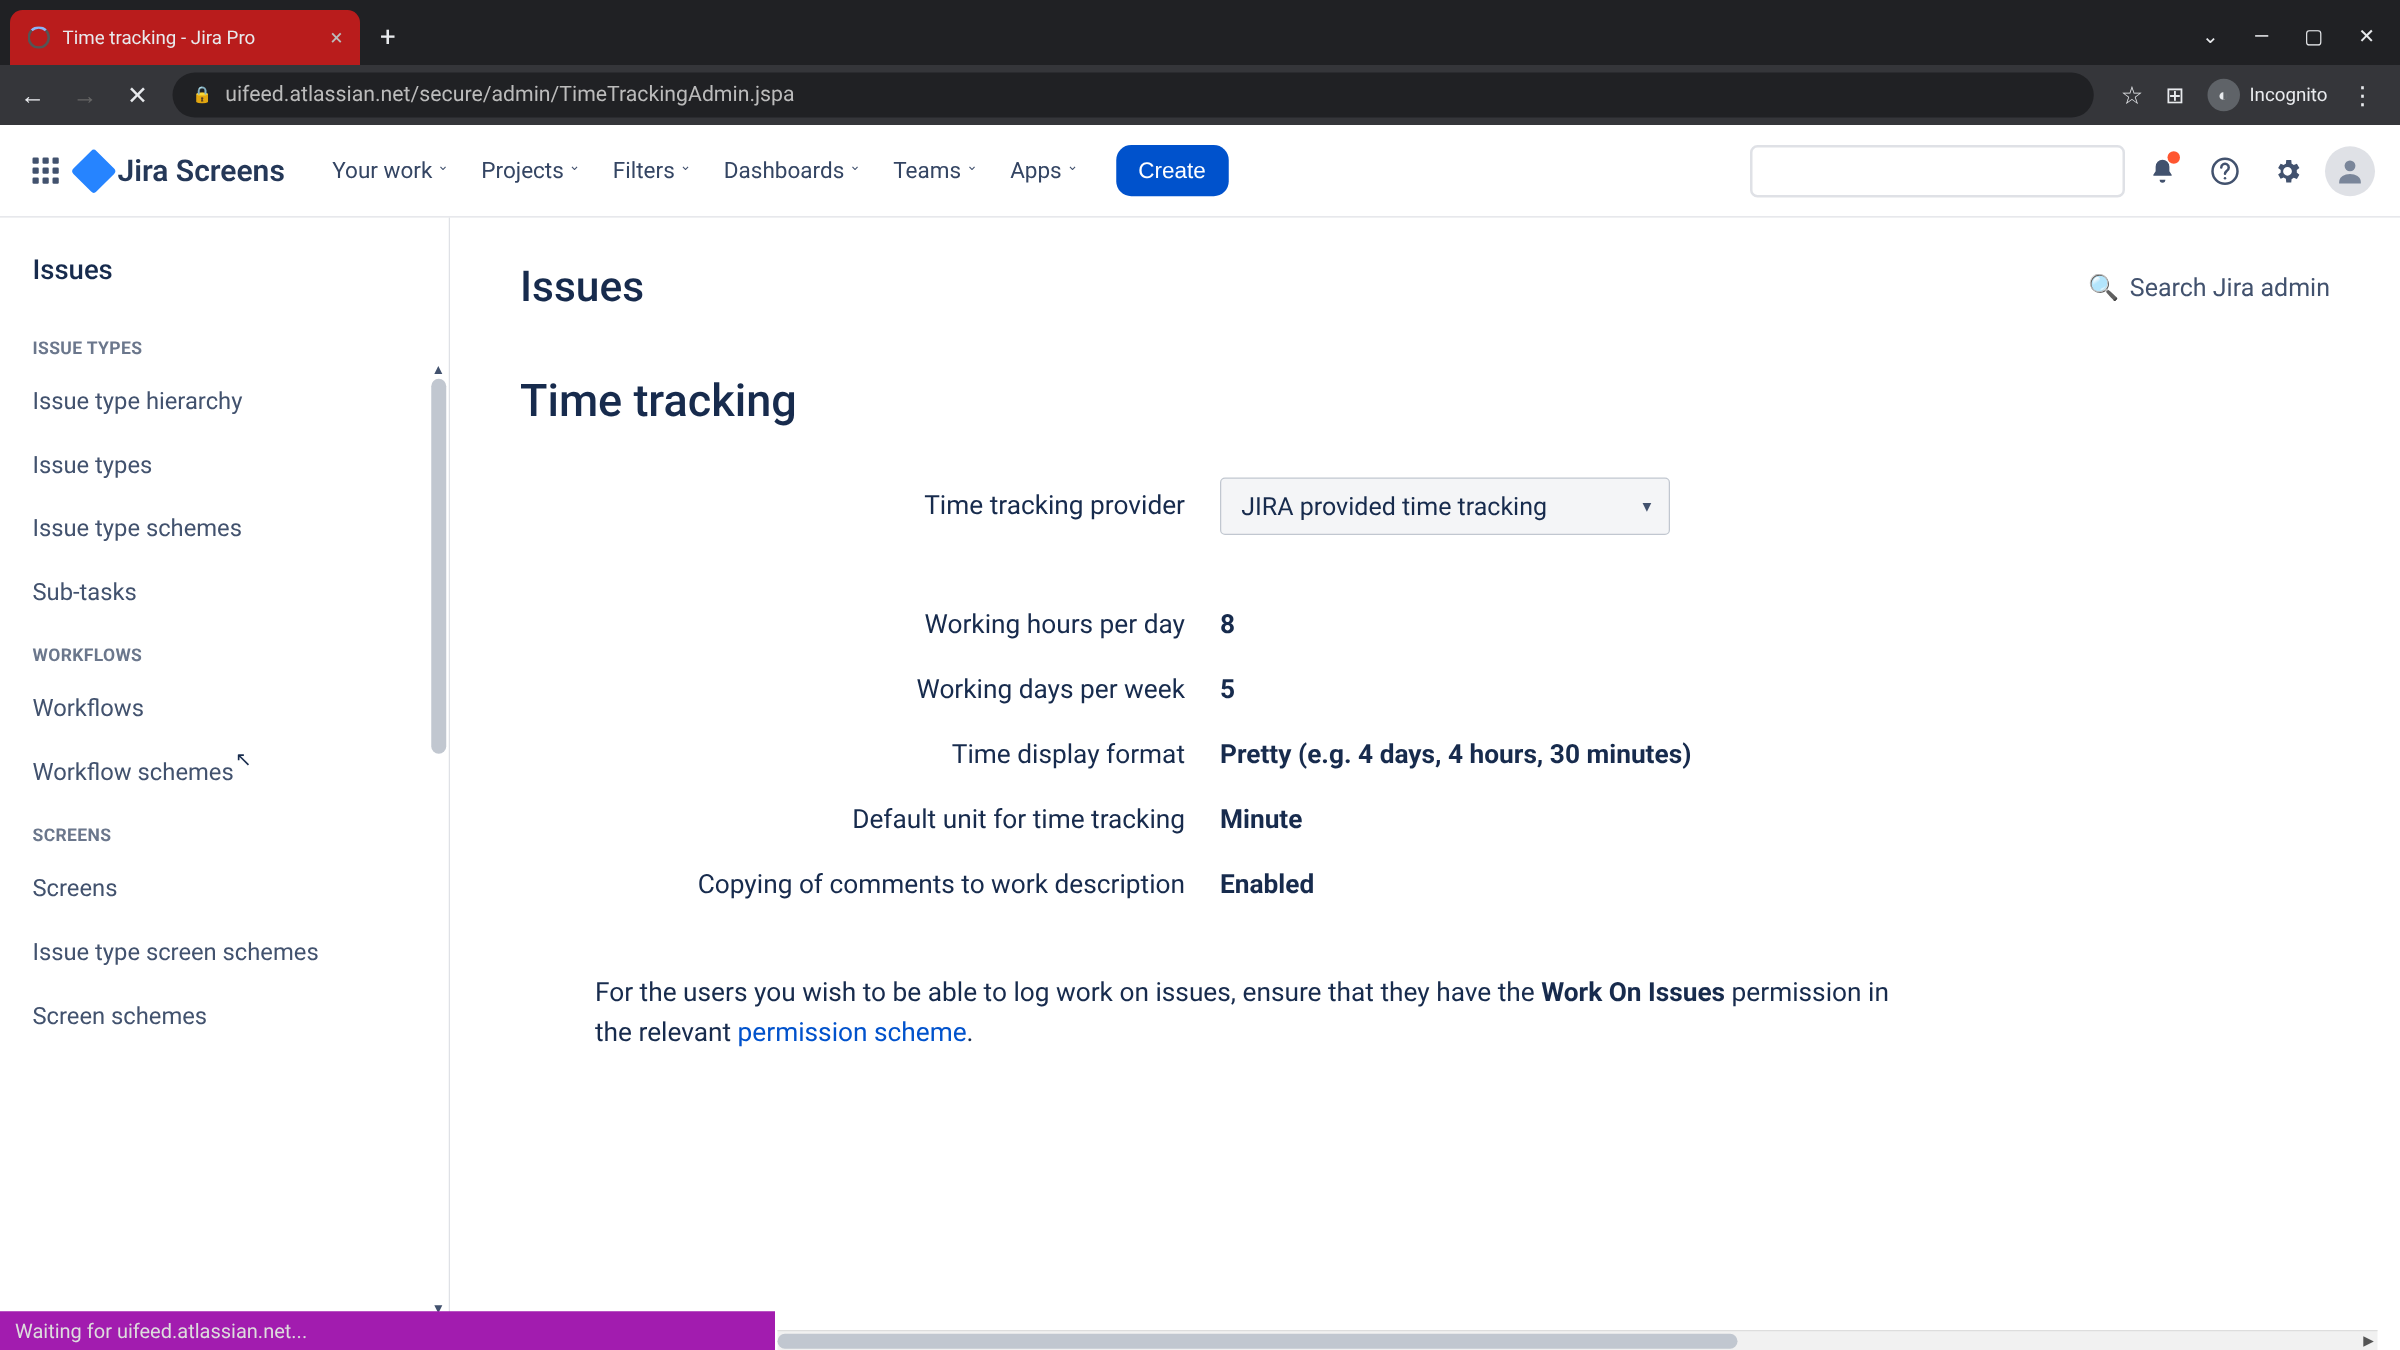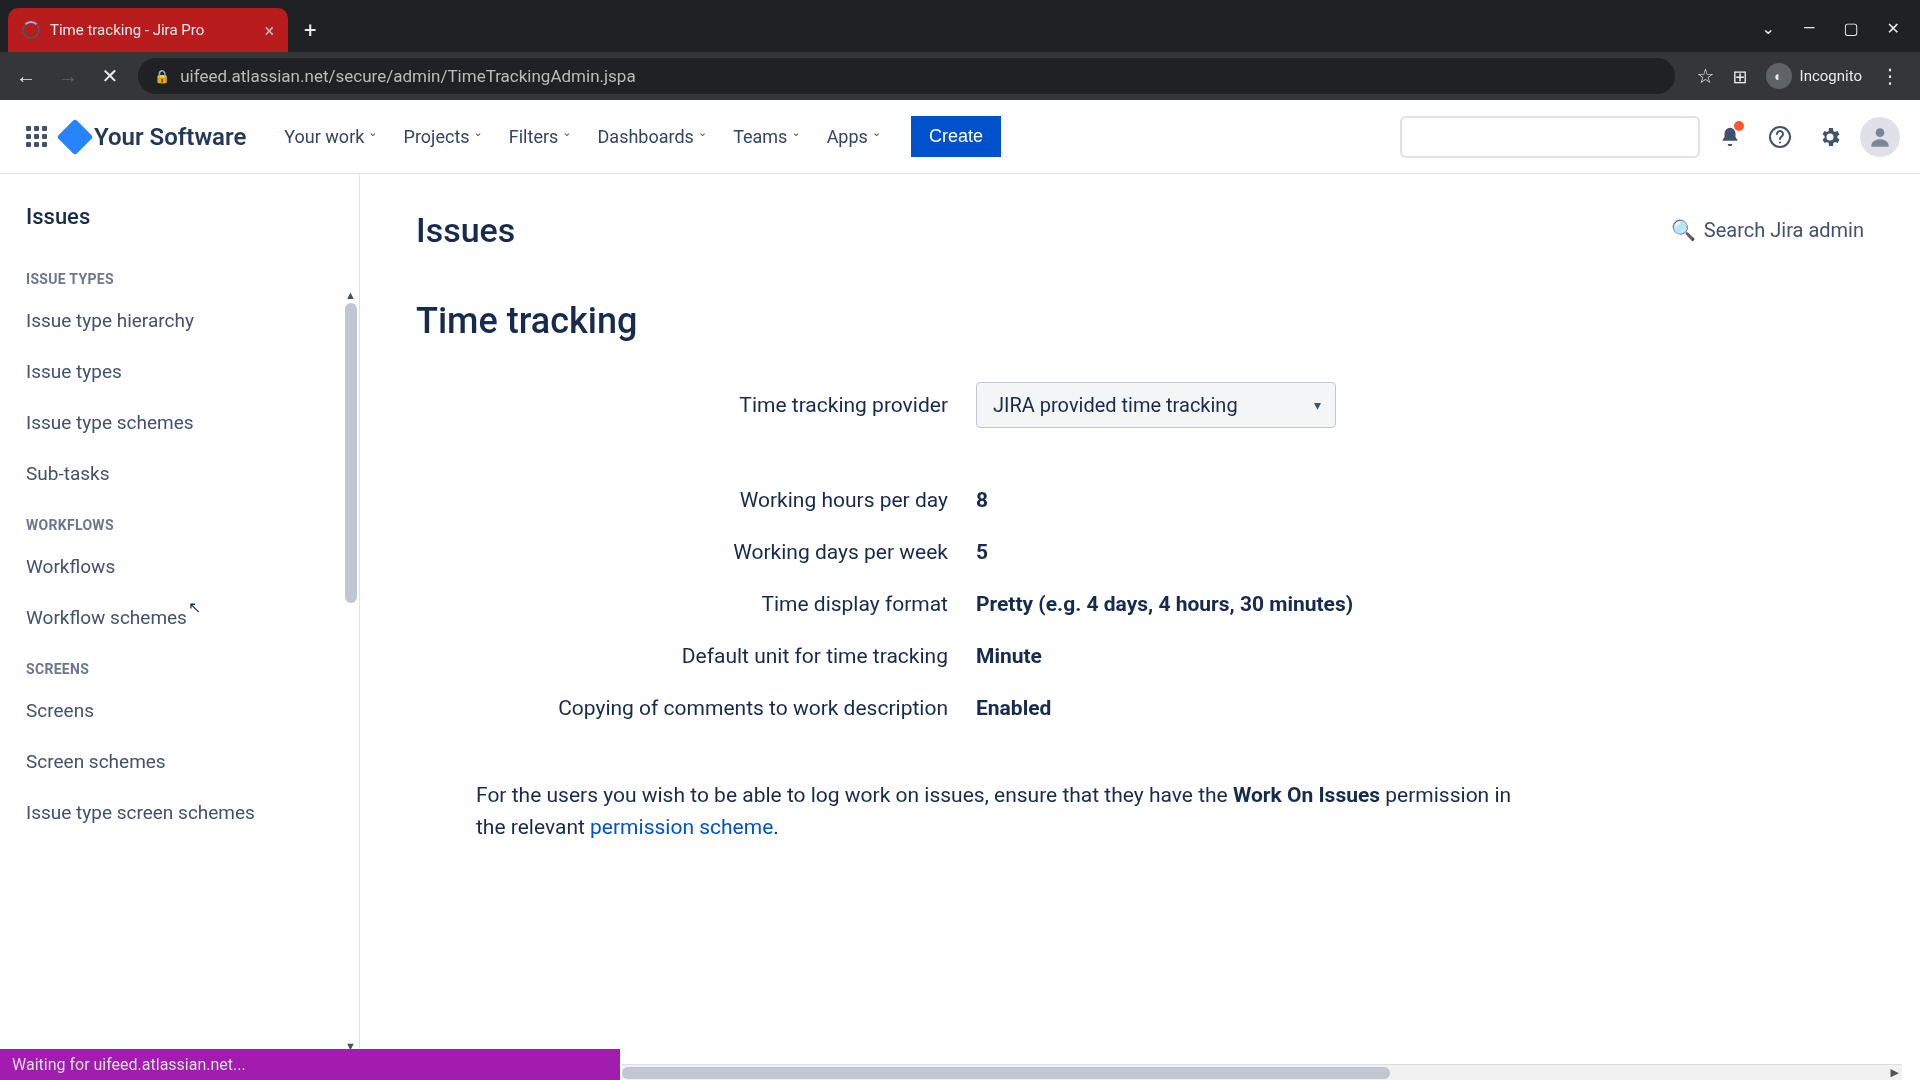--- a/index.html
+++ b/index.html
@@ -25,21 +25,21 @@
 
 
 .app-header { height: 74px; border-bottom: 1px solid #DFE1E6; display: flex; align-items: center; padding: 0 20px; gap: 10px; }
 .app-switcher { width: 32px; height: 32px; display:grid; grid-template-columns:repeat(3,5px); grid-template-rows:repeat(3,5px); gap:3px; place-content:center; cursor:pointer; }
 .app-switcher span { background:#42526E; border-radius:1px; }
 .jira-logo { display:flex; align-items:center; gap:6px; font-size:24px; font-weight:600; color:#253858; margin-right: 18px; }
 .jira-mark { width:26px; height:26px; background:#2684FF; transform:rotate(45deg); border-radius:3px; }
 .nav-items { display:flex; gap: 6px; }
 .nav-item { display:flex; align-items:flex-start; gap:4px; padding: 8px 10px; font-size:18px; color:#344563; cursor:pointer; border-radius:3px; }
 .chev { font-size:11px; color:#42526E; }
-.create-btn { background:#0052CC; color:#fff; border:none; padding: 10px 18px; font-size:18px; font-weight:500; border-radius:0; cursor:pointer; margin-left:10px; }
+.create-btn { background:#0052CC; color:#fff; border:none; padding: 10px 18px; font-size:18px; font-weight:500; border-radius:12px; cursor:pointer; margin-left:10px; }
 .header-spacer { flex:1; }
 .search-input { width: 300px; height: 42px; border: 2px solid #DFE1E6; border-radius: 6px; padding: 0 12px 0 40px; font-size:16px; background: #fff; position:relative; }
 .search-wrap { position:relative; }
 .search-wrap .mag { position:absolute; left:12px; top:50%; transform:translateY(-50%); color:#42526E; font-size:16px; }
 .header-icon { width:40px; height:40px; display:flex; align-items:center; justify-content:center; color:#42526E; cursor:pointer; font-size:22px; border-radius:50%; }
 .header-icon.bell { position:relative; }
 .header-icon.bell::after { content:''; position:absolute; top:4px; right:6px; width:10px; height:10px; background:#FF5630; border-radius:50%; }
 .avatar { width:40px; height:40px; background:#DFE1E6; border-radius:50%; display:flex; align-items:center; justify-content:center; cursor:pointer; }
 .avatar svg { width:26px; height:26px; fill:#7A869A; }
 
@@ -128,21 +128,21 @@
       <span></span>
       <span></span>
       <span></span>
       <span></span>
       <span></span>
       <span></span>
       <span></span>
   </div>
   <div class="jira-logo">
     <div class="jira-mark"></div>
-    <span>Your Software</span>
+    <span>Jira Screens</span>
   </div>
   <div class="nav-items">
     <div class="nav-item">
         <span>Your work</span>
         <span class="chev">⌄</span>
       </div>
     <div class="nav-item">
         <span>Projects</span>
         <span class="chev">⌄</span>
       </div>
@@ -203,22 +203,22 @@
       <div class="side-section-label">ISSUE TYPES</div>
       <a class="side-link">Issue type hierarchy</a>
       <a class="side-link">Issue types</a>
       <a class="side-link">Issue type schemes</a>
       <a class="side-link">Sub-tasks</a>
       <div class="side-section-label">WORKFLOWS</div>
       <a class="side-link">Workflows</a>
       <a class="side-link">Workflow schemes</a>
       <div class="side-section-label">SCREENS</div>
       <a class="side-link">Screens</a>
+      <a class="side-link">Issue type screen schemes</a>
       <a class="side-link">Screen schemes</a>
-      <a class="side-link">Issue type screen schemes</a>
       <span class="scroll-arrow down">▼</span>
     </div>
   </aside>
 
   <main class="main">
     <div class="page-head">
       <h1 class="page-title">Issues</h1>
       <div class="admin-search">
         <span>🔍</span>
         <span>Search Jira admin</span>

